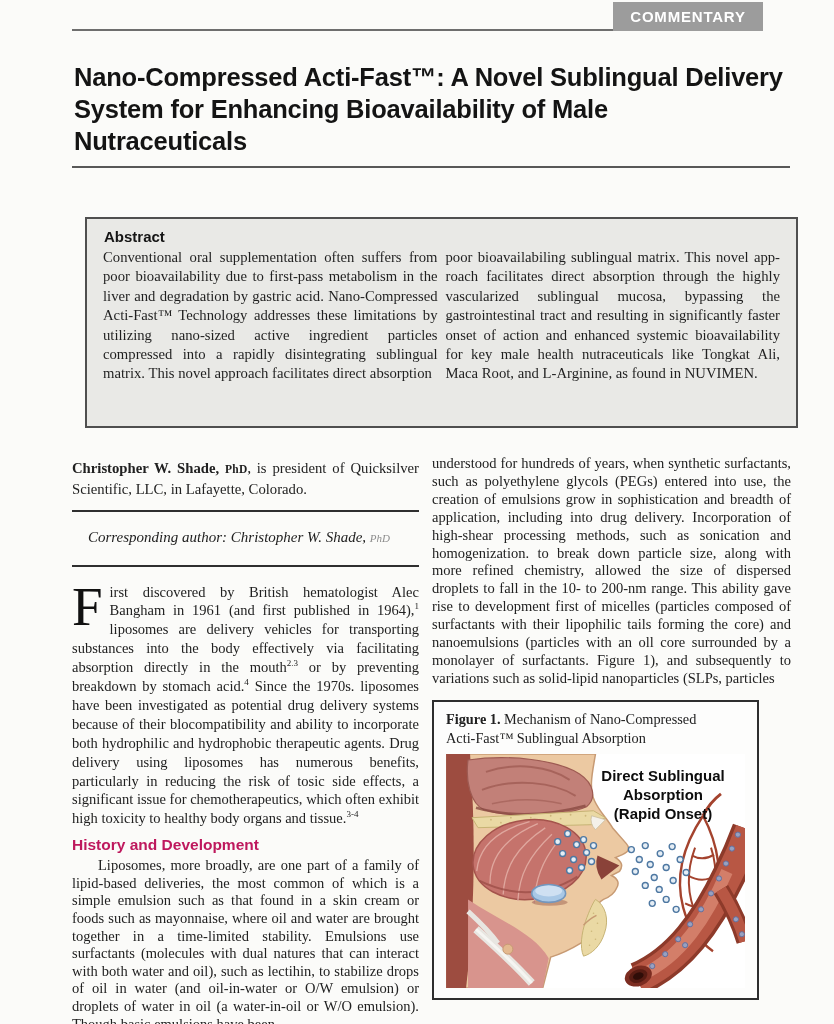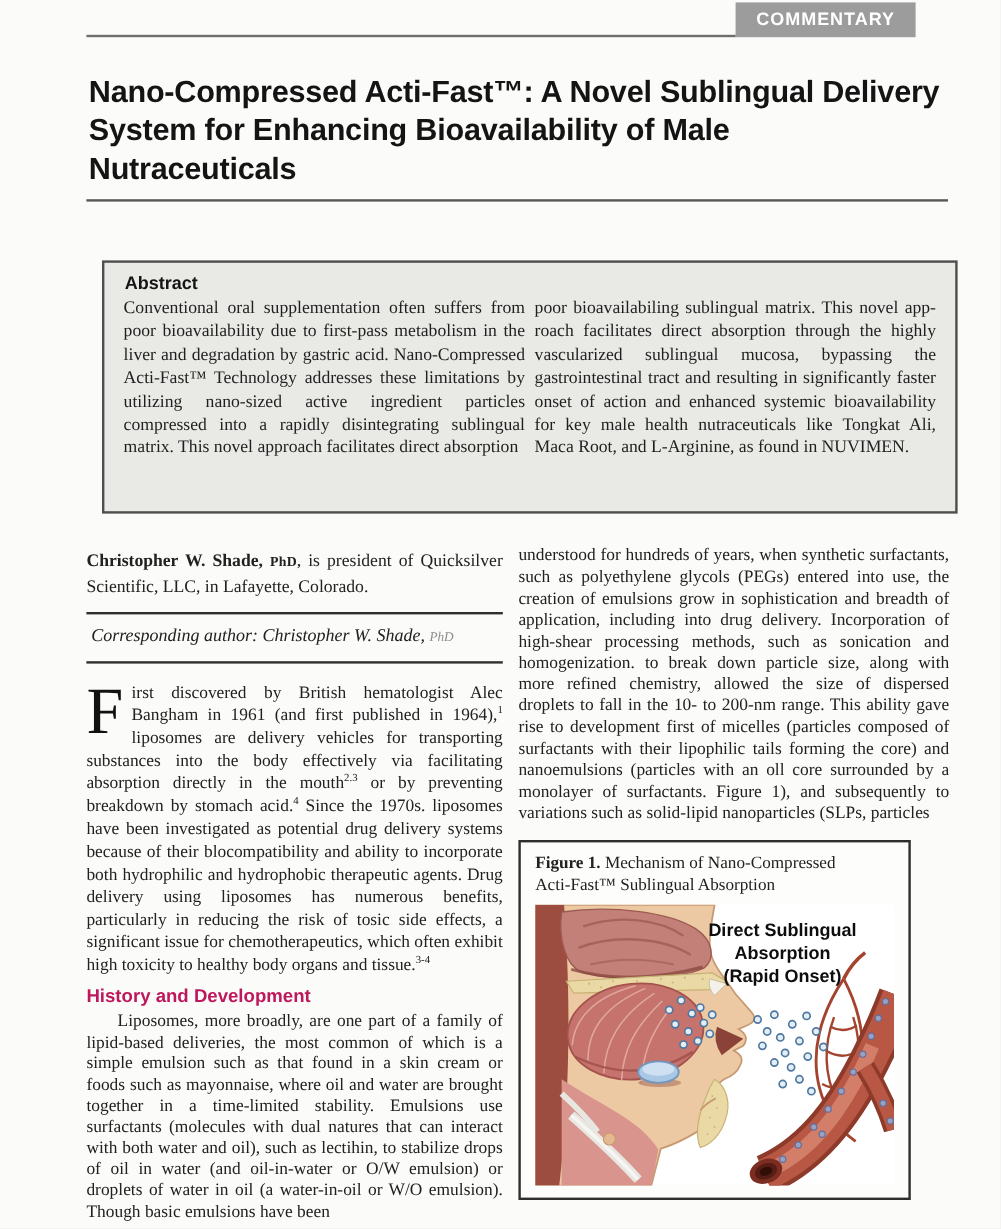--- a/index.html
+++ b/index.html
@@ -44,21 +44,21 @@
   }
   
   .col-left{position:absolute;left:72px;top:459px;width:347px;}
   .col-right{position:absolute;left:432px;top:455px;width:359px;}
   .body-para{margin:0;font-size:14.5px;line-height:18.9px;text-align:justify;}
   .author-note{margin:0;font-size:14.7px;line-height:19.5px;text-align:justify;}
   .author-note b{font-weight:700;}
   .phd{font-size:11.5px;font-weight:700;letter-spacing:.3px;}
   hr.col-rule{border:none;border-top:2px solid #2f2f2f;margin:11px 0 9px 0;}
   hr.col-rule2{border:none;border-top:2px solid #2f2f2f;margin:9px 0 0 0;}
-  .corr{margin:4px;font-style:italic;font-size:15px;line-height:19.5px;}
+  .corr{margin:16px;font-style:italic;font-size:15px;line-height:19.5px;}
   .phd-sm{font-size:11px;color:#8d8d8d;}
   .dropcap-para{margin-top:16px;}
   .dropcap{
     float:left;font-size:55px;line-height:42px;padding:3px 7px 0 0;color:#111;
   }
   sup{font-size:9px;line-height:0;}
   h2.history{
     font-family:"Liberation Sans",sans-serif;font-weight:700;
     font-size:15.5px;color:#be185d;margin:8px 0 3px 0;
   }
@@ -66,21 +66,21 @@
   .right-para{line-height:17.9px;}
   
   .figure-box{
     margin-top:12px;width:327px;box-sizing:border-box;
     border:2px solid #2e2e2e;background:#fdfdfc;padding:8px 12px 10px 12px;
   }
   .fig-caption{margin:0 0 6px 0;font-size:14.3px;line-height:19px;max-width:272px;}
   .fig-caption b{font-weight:700;}
   .fig-image{position:relative;width:299px;height:234px;}
   .fig-annotation{
-    position:absolute;top:12px;right:13px;width:160px;text-align:center;
+    position:absolute;top:12px;right:2px;width:160px;text-align:center;
     font-family:"Liberation Sans",sans-serif;font-weight:700;
     font-size:15px;line-height:19px;color:#0d0d0d;
   }
   .fig-annotation span{display:block;}
 </style>
 </head>
 <body>
 
 <div class="page">
 

